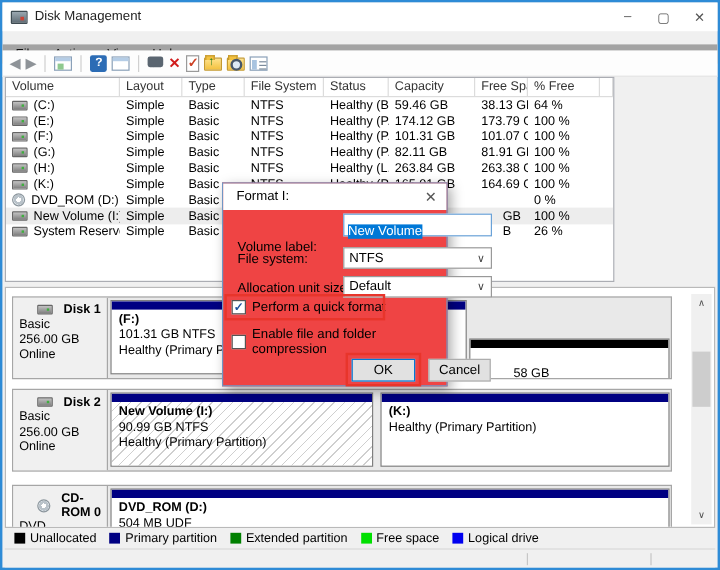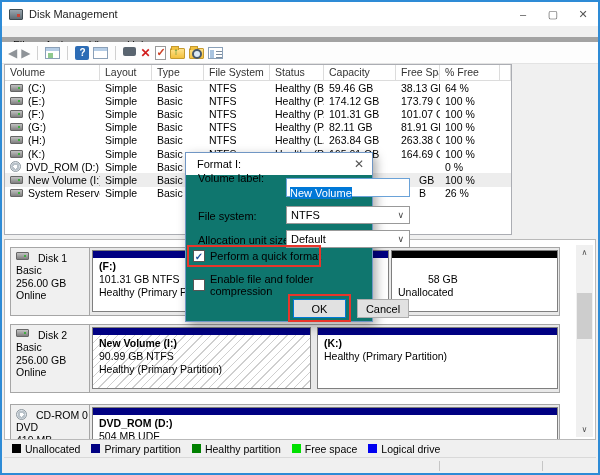--- a/index.html
+++ b/index.html
@@ -68,21 +68,21 @@
           background:radial-gradient(circle at 50% 50%, #fff 0 2px, #b9c2c9 2px 4px, #dde4ea 4px 5.5px); border:1px solid #8d979e; }
 
   
   .bottompane { position:absolute; left:2px; top:237px; width:592px; height:201px; background:#fff;
                 border:1px solid #b9b9b9; overflow:hidden; }
   .diskrow { position:absolute; left:5px; width:550px; border:1px solid #a6a6a6; background:#e9e9e9; display:flex; overflow:hidden; }
   .dr1 { top:7px;  height:69px; }
   .dr2 { top:84px; height:69px; }
   .dr3 { top:164px; height:60px; }
   .diskinfo { width:79px; flex:none; background:#f0f0f0; border-right:1px solid #a6a6a6; padding:4px 0 0 5px; }
-  .diskname { font-weight:normal; font-size:10.5px; display:flex; align-items:flex-start; gap:4px; }
+  .diskname { font-weight:bold; font-size:10.5px; display:flex; align-items:center; gap:4px;margin-left:15px; }
   .diskline { font-size:10.5px; line-height:12.5px; }
   .strip { position:relative; flex:1; }
   .part { position:absolute; top:2px; height:62px; border:1px solid #7f7f7f; background:#fff; overflow:hidden; }
   .bar { height:7px; }
   .bar-primary { background:#000082; }
   .bar-black { background:#000; }
   .ptxt { padding:2px 0 0 6px; font-size:10.5px; line-height:13px; white-space:nowrap; }
   .ptitle { font-weight:bold; }
   .hatch .ptxt { height:53px; background:repeating-linear-gradient(135deg,#fff 0 5px,#cfcfcf 5px 6px); }
   .pad1 { padding-top:15px; }
@@ -99,27 +99,27 @@
   .legend { position:absolute; left:2px; top:438px; width:592px; height:17px; background:#f0f0f0;
             display:flex; align-items:center; padding-left:8px; gap:11px; }
   .litem { display:flex; align-items:center; gap:4px; font-size:10.5px; }
   .sw { width:9px; height:9px; display:inline-block; }
   .sw-unalloc { background:#000000; } .sw-primary { background:#000082; } .sw-extended { background:#008000; }
   .sw-free { background:#00e000; } .sw-logical { background:#0000f0; }
   .statusbar { position:absolute; left:2px; top:455px; width:592px; height:16px; background:#f0f0f0; border-top:1px solid #d9d9d9; }
   .statussep { position:absolute; top:3px; width:1px; height:10px; background:#c6c6c6; }
 
   
-  .dialog { position:absolute; left:183px; top:150px; width:188px; height:170px; background:#0f766e;
+  .dialog { position:absolute; left:183px; top:150px; width:188px; height:170px; background:#ef4444;
             border:1px solid #7096c4; box-shadow:3px 4px 10px rgba(0,0,0,.35); }
   .dtitle { height:22px; background:#fff; display:flex; align-items:center; padding:0 8px 0 11px; }
   .dtitle-text { font-size:11px; }
   .dclose { margin-left:auto; color:#555; font-size:12px; }
   .dlabel { position:absolute; left:12px; font-size:11px; }
-  .l1 { top:19px; } .l2 { top:57px; } .l3 { top:81px; }
+  .l1 { top:47px; } .l2 { top:57px; } .l3 { top:81px; }
   .textbox { position:absolute; left:100px; top:25px; width:124px; height:19px; background:#fff;
              border:1px solid #6aa2d8; padding:8px 3px; }
   .selected { background:#0078d7; color:#fff; font-size:11px; }
   .combo { position:absolute; left:100px; width:124px; height:18px; background:#fff; border:1px solid #999;
            display:flex; align-items:center; padding-left:4px; font-size:11px; }
   .cb1pos { top:53px; } .cb2pos { top:77px; }
   .chev { margin-left:auto; margin-right:5px; color:#444; font-size:9px; }
   .checkrow { position:absolute; left:7px; display:flex; align-items:center; gap:5px; font-size:11px; }
   .k1 { top:97px; } .k2 { top:120px; }
   .checkbox { width:12px; height:12px; background:#fff; border:1px solid #555; display:flex;
@@ -319,21 +319,21 @@
       </div>
       <div class="strip">
         <div class="part" style="left:2px; width:297px;">
           <div class="bar bar-primary"></div>
           <div class="ptxt">
             <div class="ptitle">(F:)</div>
             <div>101.31 GB NTFS</div>
             <div>Healthy (Primary Partition)</div>
           </div>
         </div>
-        <div class="part" style="left:301px; width:167px;">
+        <div class="part" style="left:301px; width:167px;margin-top:32px;">
           <div class="bar bar-black"></div>
           <div class="ptxt pad1">
             <div class="ind">58 GB</div>
             <div>Unallocated</div>
           </div>
         </div>
       </div>
     </div>
 
     <div class="diskrow dr2">
@@ -398,21 +398,21 @@
     <span class="litem">
         <span class="sw sw-unalloc"></span>
         <span>Unallocated</span>
       </span>
     <span class="litem">
         <span class="sw sw-primary"></span>
         <span>Primary partition</span>
       </span>
     <span class="litem">
         <span class="sw sw-extended"></span>
-        <span>Healthy partition</span>
+        <span>Extended partition</span>
       </span>
     <span class="litem">
         <span class="sw sw-free"></span>
         <span>Free space</span>
       </span>
     <span class="litem">
         <span class="sw sw-logical"></span>
         <span>Logical drive</span>
       </span>
   </div>

